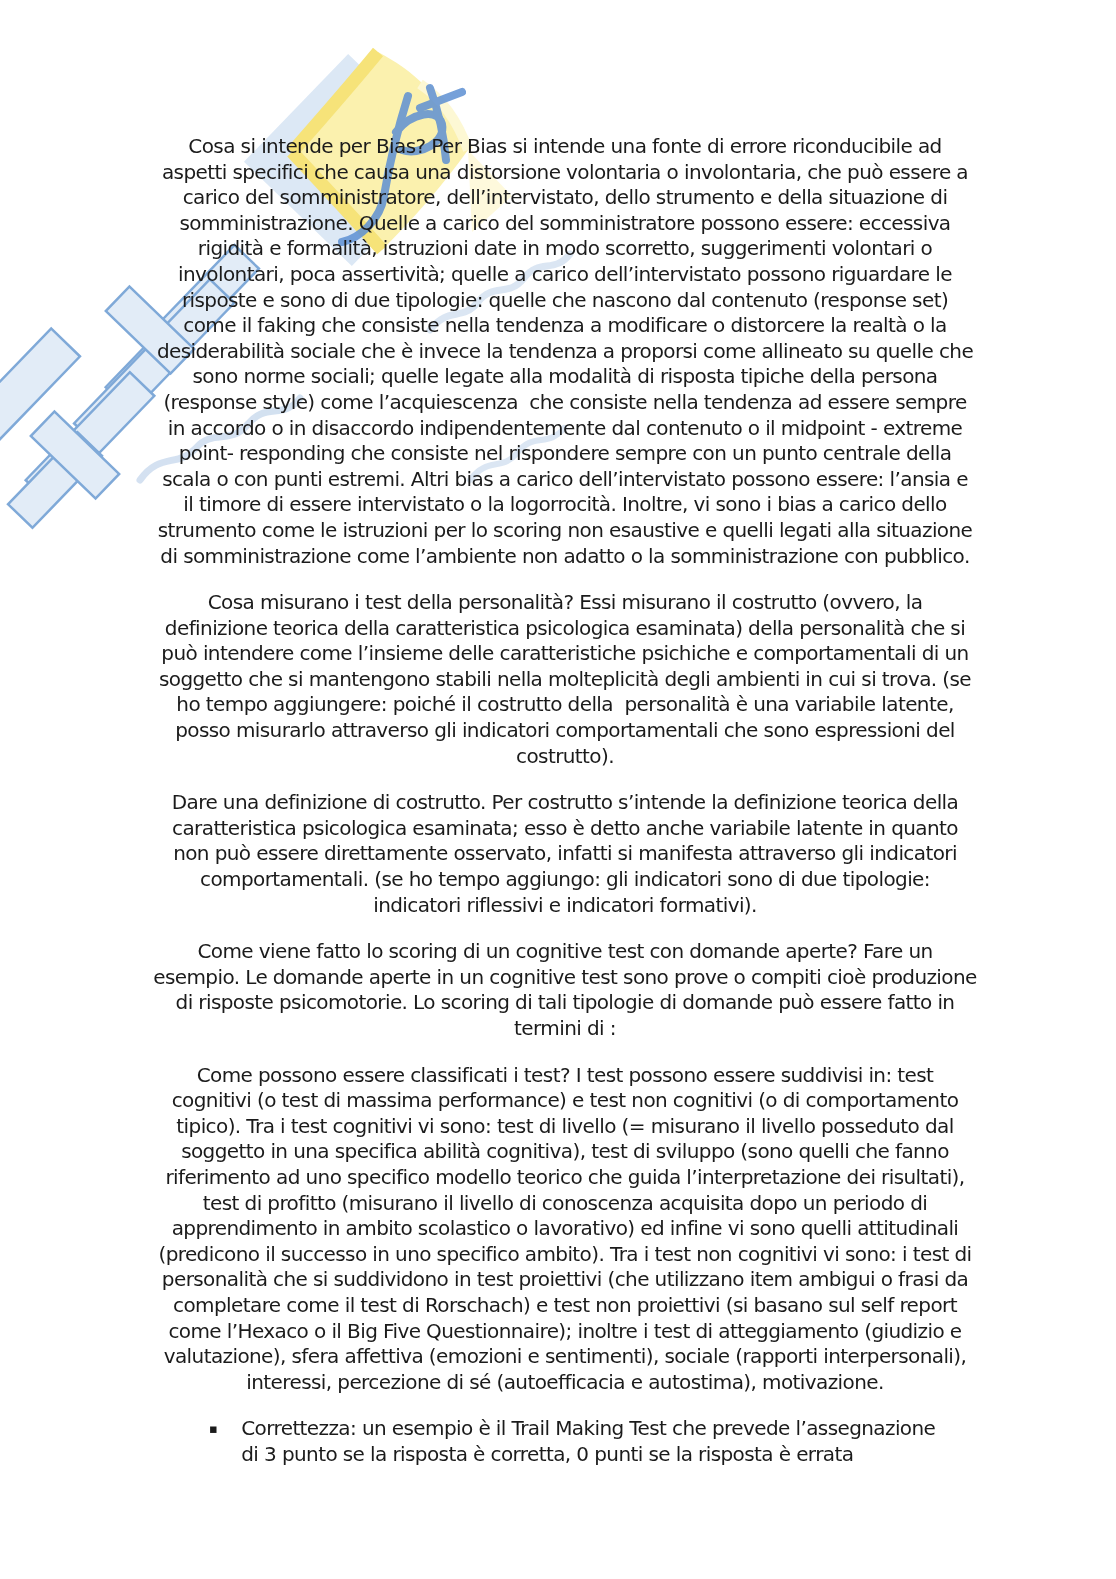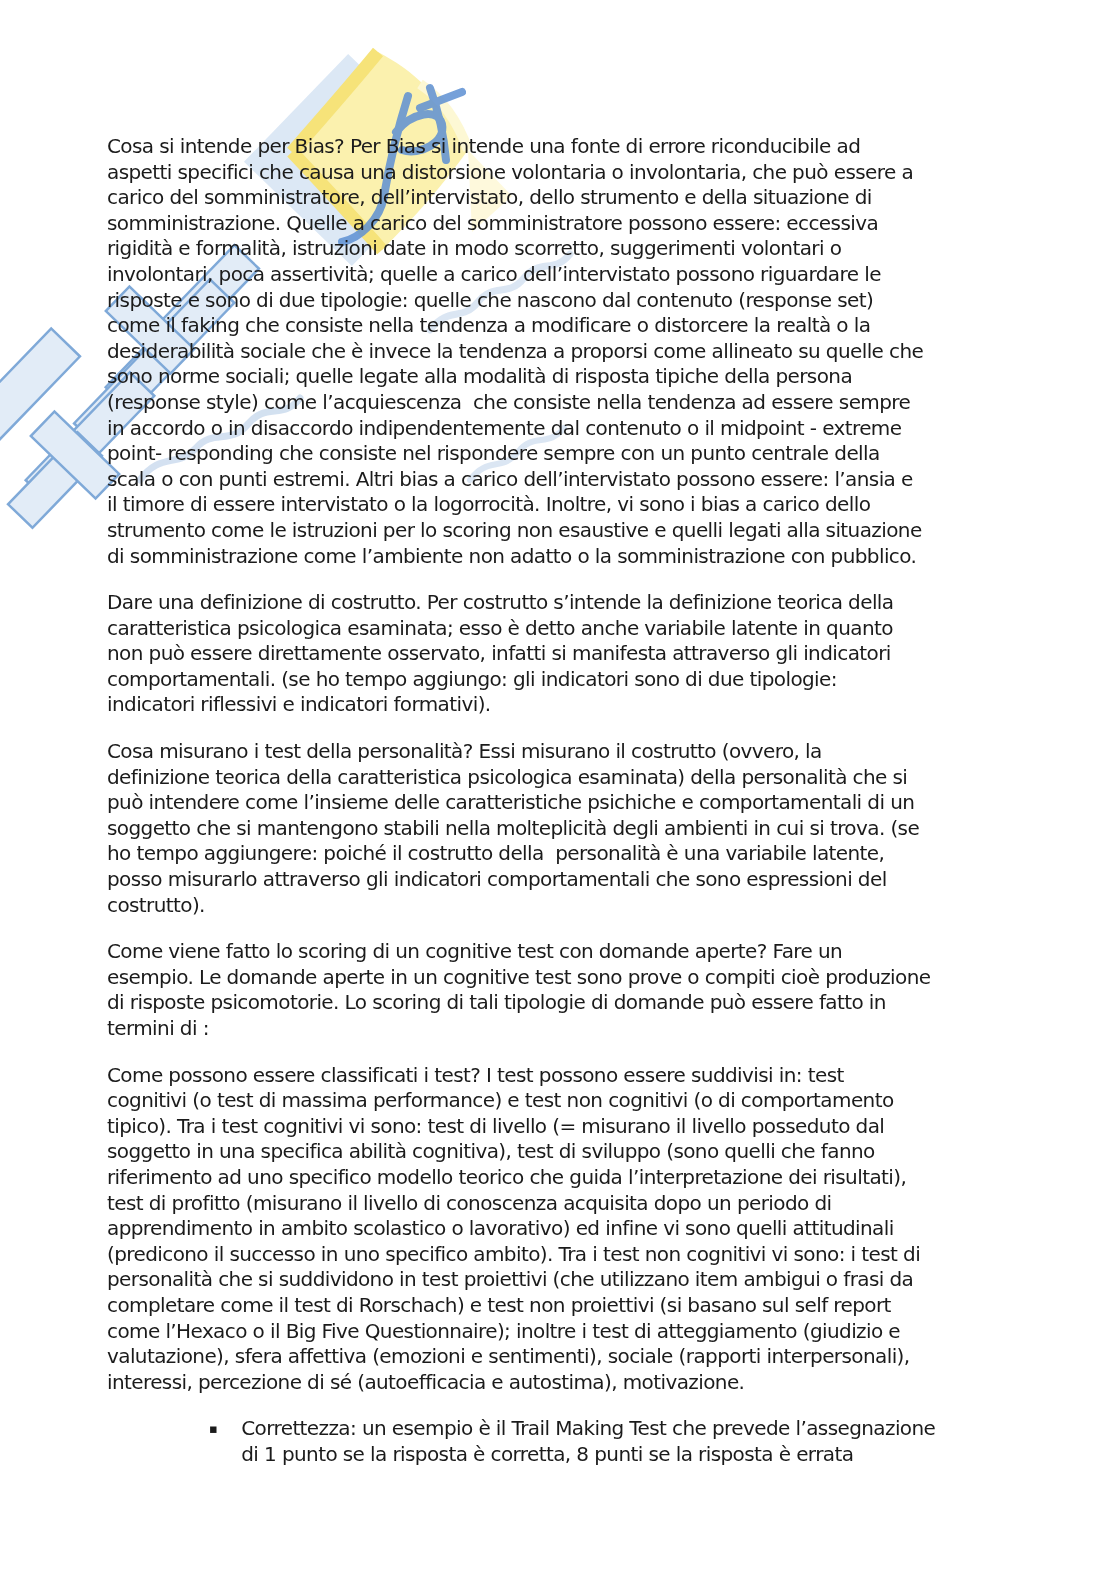--- a/index.html
+++ b/index.html
@@ -24,20 +24,21 @@
     width:916px;
     z-index:1;
     color:#1b1b1b;
     font-size:20px;
     line-height:25.6px;
     letter-spacing:-0.6px;
   }
   .content p{
     margin:0 0 21px 0;
     white-space:pre;
+    text-align:center;
   }
   .bullet-row{
     display:flex;
     margin-top:10px;
     padding-left:102px;
   }
   .bullet-marker{
     font-size:13px;
     line-height:25.6px;
     margin-right:24px;
@@ -102,33 +103,33 @@
 desiderabilità sociale che è invece la tendenza a proporsi come allineato su quelle che
 sono norme sociali; quelle legate alla modalità di risposta tipiche della persona
 (response style) come l’acquiescenza  che consiste nella tendenza ad essere sempre
 in accordo o in disaccordo indipendentemente dal contenuto o il midpoint - extreme
 point- responding che consiste nel rispondere sempre con un punto centrale della
 scala o con punti estremi. Altri bias a carico dell’intervistato possono essere: l’ansia e
 il timore di essere intervistato o la logorrocità. Inoltre, vi sono i bias a carico dello
 strumento come le istruzioni per lo scoring non esaustive e quelli legati alla situazione
 di somministrazione come l’ambiente non adatto o la somministrazione con pubblico.</p>
 
-    <p>Dare una definizione di costrutto. Per costrutto s’intende la definizione teorica della
-caratteristica psicologica esaminata; esso è detto anche variabile latente in quanto
-non può essere direttamente osservato, infatti si manifesta attraverso gli indicatori
-comportamentali. (se ho tempo aggiungo: gli indicatori sono di due tipologie:
-indicatori riflessivi e indicatori formativi).</p>
-
     <p>Cosa misurano i test della personalità? Essi misurano il costrutto (ovvero, la
 definizione teorica della caratteristica psicologica esaminata) della personalità che si
 può intendere come l’insieme delle caratteristiche psichiche e comportamentali di un
 soggetto che si mantengono stabili nella molteplicità degli ambienti in cui si trova. (se
 ho tempo aggiungere: poiché il costrutto della  personalità è una variabile latente,
 posso misurarlo attraverso gli indicatori comportamentali che sono espressioni del
 costrutto).</p>
+
+    <p>Dare una definizione di costrutto. Per costrutto s’intende la definizione teorica della
+caratteristica psicologica esaminata; esso è detto anche variabile latente in quanto
+non può essere direttamente osservato, infatti si manifesta attraverso gli indicatori
+comportamentali. (se ho tempo aggiungo: gli indicatori sono di due tipologie:
+indicatori riflessivi e indicatori formativi).</p>
 
     <p>Come viene fatto lo scoring di un cognitive test con domande aperte? Fare un
 esempio. Le domande aperte in un cognitive test sono prove o compiti cioè produzione
 di risposte psicomotorie. Lo scoring di tali tipologie di domande può essere fatto in
 termini di :</p>
 
     <p>Come possono essere classificati i test? I test possono essere suddivisi in: test
 cognitivi (o test di massima performance) e test non cognitivi (o di comportamento
 tipico). Tra i test cognitivi vi sono: test di livello (= misurano il livello posseduto dal
 soggetto in una specifica abilità cognitiva), test di sviluppo (sono quelli che fanno
@@ -138,17 +139,17 @@
 (predicono il successo in uno specifico ambito). Tra i test non cognitivi vi sono: i test di
 personalità che si suddividono in test proiettivi (che utilizzano item ambigui o frasi da
 completare come il test di Rorschach) e test non proiettivi (si basano sul self report
 come l’Hexaco o il Big Five Questionnaire); inoltre i test di atteggiamento (giudizio e
 valutazione), sfera affettiva (emozioni e sentimenti), sociale (rapporti interpersonali),
 interessi, percezione di sé (autoefficacia e autostima), motivazione.</p>
 
     <div class="bullet-row">
       <span class="bullet-marker">▪</span>
       <span class="bullet-text">Correttezza: un esempio è il Trail Making Test che prevede l’assegnazione
-di 1 punto se la risposta è corretta, 8 punti se la risposta è errata</span>
+di 3 punto se la risposta è corretta, 0 punti se la risposta è errata</span>
     </div>
   </div>
 
 </div>
 
 </body></html>

